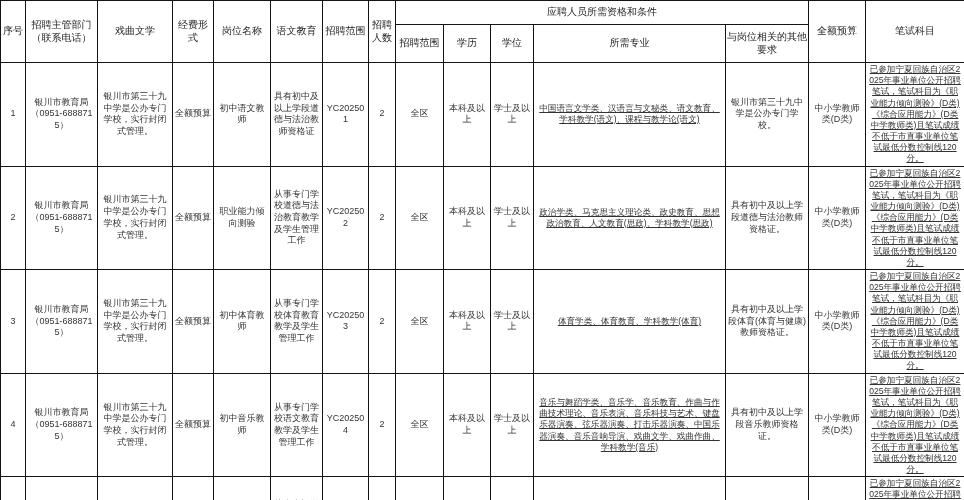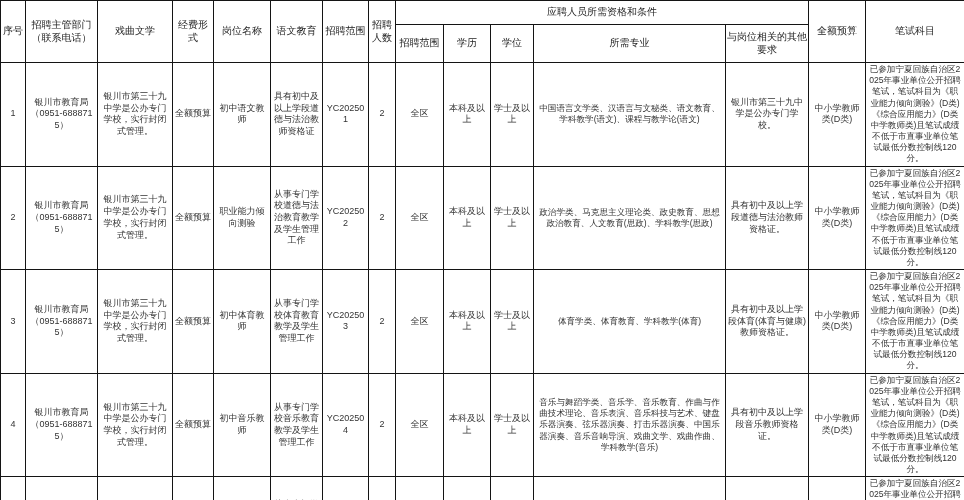--- a/index.html
+++ b/index.html
@@ -3,21 +3,21 @@
 <meta charset="utf-8">
 <style>
   html,body{margin:0;padding:0;background:#ffffff;}
   body{font-family:"Liberation Sans","DejaVu Sans",sans-serif;color:#2e2e2e;}
   .page{width:964px;height:500px;overflow:hidden;background:#fff;}
   table{width:964px;height:500px;border-collapse:collapse;table-layout:fixed;}
   th,td{border:1px solid #141414;text-align:center;vertical-align:middle;
         padding:1px 2px;overflow:hidden;word-break:break-all;}
   thead th{font-size:10px;font-weight:normal;color:#1f1f1f;line-height:1.25;padding:1px 1px;}
   tbody td{font-size:9px;line-height:1.3;color:#333;}
-  tbody td.c-majors, tbody td.c-subject{font-size:8.6px;}
+  tbody td.c-majors, tbody td.c-subject{font-size:8.6px;text-decoration:underline;}
   tr.hdr-top{height:24px;}
   tr.hdr-sub{height:38px;}
   tbody tr{height:87px;}
 </style>
 </head>
 <body>
 
 <div class="page">
   <table>
     <colgroup>
@@ -110,21 +110,21 @@
           <td class="c-other">具有初中及以上学段体育(体育与健康)教师资格证。</td>
           <td class="c-exam">中小学教师类(D类)</td>
           <td class="c-subject">已参加宁夏回族自治区2025年事业单位公开招聘笔试，笔试科目为《职业能力倾向测验》(D类)《综合应用能力》(D类中学教师类)且笔试成绩不低于市直事业单位笔试最低分数控制线120分。</td>
         </tr>
         <tr>
           <td class="c-seq">4</td>
           <td class="c-dept">银川市教育局（0951-6888715）</td>
           <td class="c-unit">银川市第三十九中学是公办专门学校，实行封闭式管理。</td>
           <td class="c-funding">全额预算</td>
           <td class="c-title">初中音乐教师</td>
-          <td class="c-intro">从事专门学校音乐教育教学及学生管理工作</td>
+          <td class="c-intro">从事专门学校语文教育教学及学生管理工作</td>
           <td class="c-code">YC202504</td>
           <td class="c-count">2</td>
           <td class="c-scope">全区</td>
           <td class="c-edu">本科及以上</td>
           <td class="c-degree">学士及以上</td>
           <td class="c-majors">音乐与舞蹈学类、音乐学、音乐教育、作曲与作曲技术理论、音乐表演、音乐科技与艺术、键盘乐器演奏、弦乐器演奏、打击乐器演奏、中国乐器演奏、音乐音响导演、戏曲文学、戏曲作曲、学科教学(音乐)</td>
           <td class="c-other">具有初中及以上学段音乐教师资格证。</td>
           <td class="c-exam">中小学教师类(D类)</td>
           <td class="c-subject">已参加宁夏回族自治区2025年事业单位公开招聘笔试，笔试科目为《职业能力倾向测验》(D类)《综合应用能力》(D类中学教师类)且笔试成绩不低于市直事业单位笔试最低分数控制线120分。</td>
         </tr>

